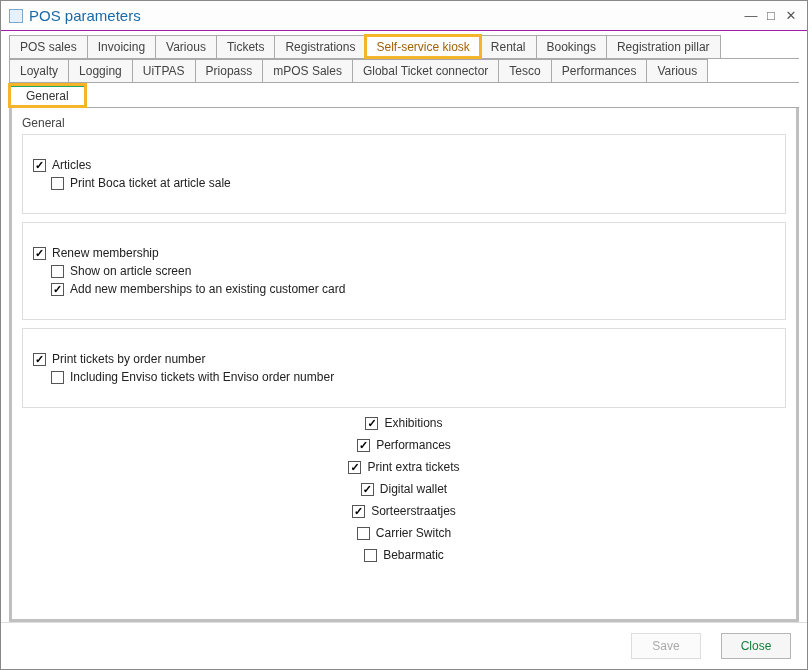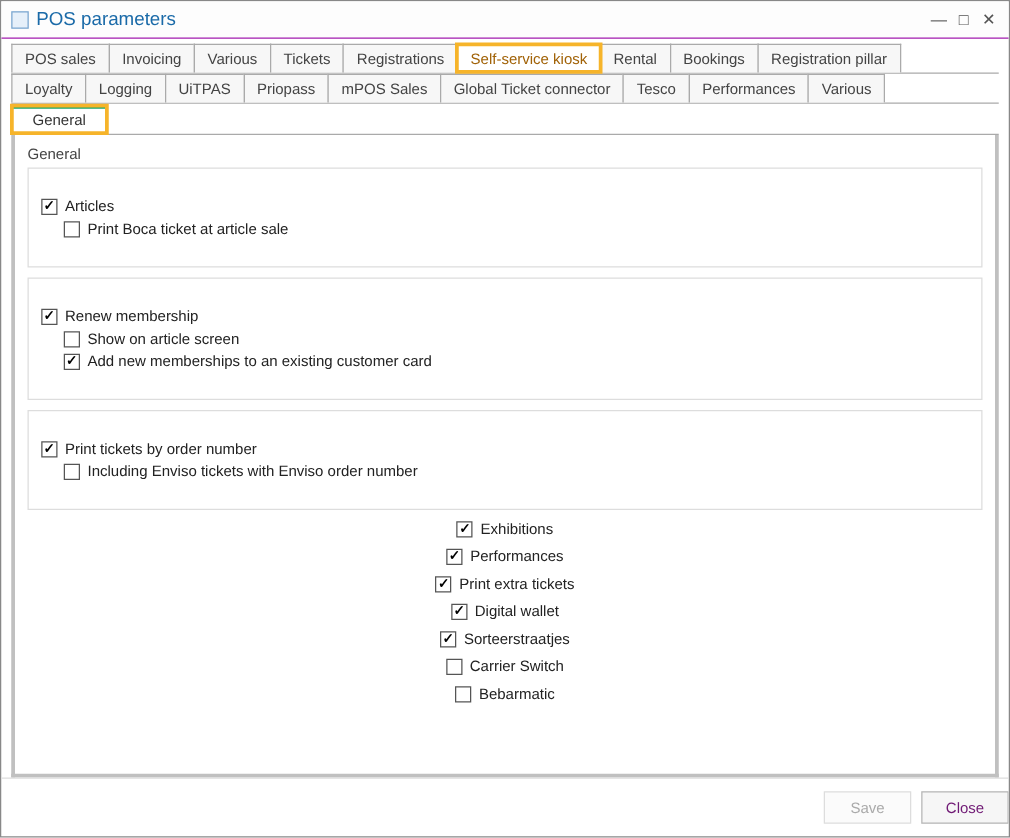--- a/index.html
+++ b/index.html
@@ -130,30 +130,30 @@
     background:#fff;
   }
   .chk.checked::before { content:"✓"; font-weight:bold; }
   .chk-label { color:#222; }
 
   .plain-list .chk-row { margin:8px 0;justify-content:center; }
 
   
   .footer {
     display:flex; justify-content:flex-end;
-    gap:8px;
-    padding:10px 0;
+    gap:20px;
+    padding:10px 16px;
     border-top:1px solid #ddd;
   }
   .btn {
     min-width:70px;
     padding:5px 14px;
     border:1px solid #b5b5b5;
     background:#f6f6f6;
-    color:#701a75;
+    color:#15803d;
     text-align:center;
     font-size:12px;
   }
   .btn.disabled { color:#aaa; border-color:#ddd; background:#fbfbfb; }
 </style>
 </head>
 <body>
 
 <div class="titlebar">
   <span class="titlebar-icon"></span>

